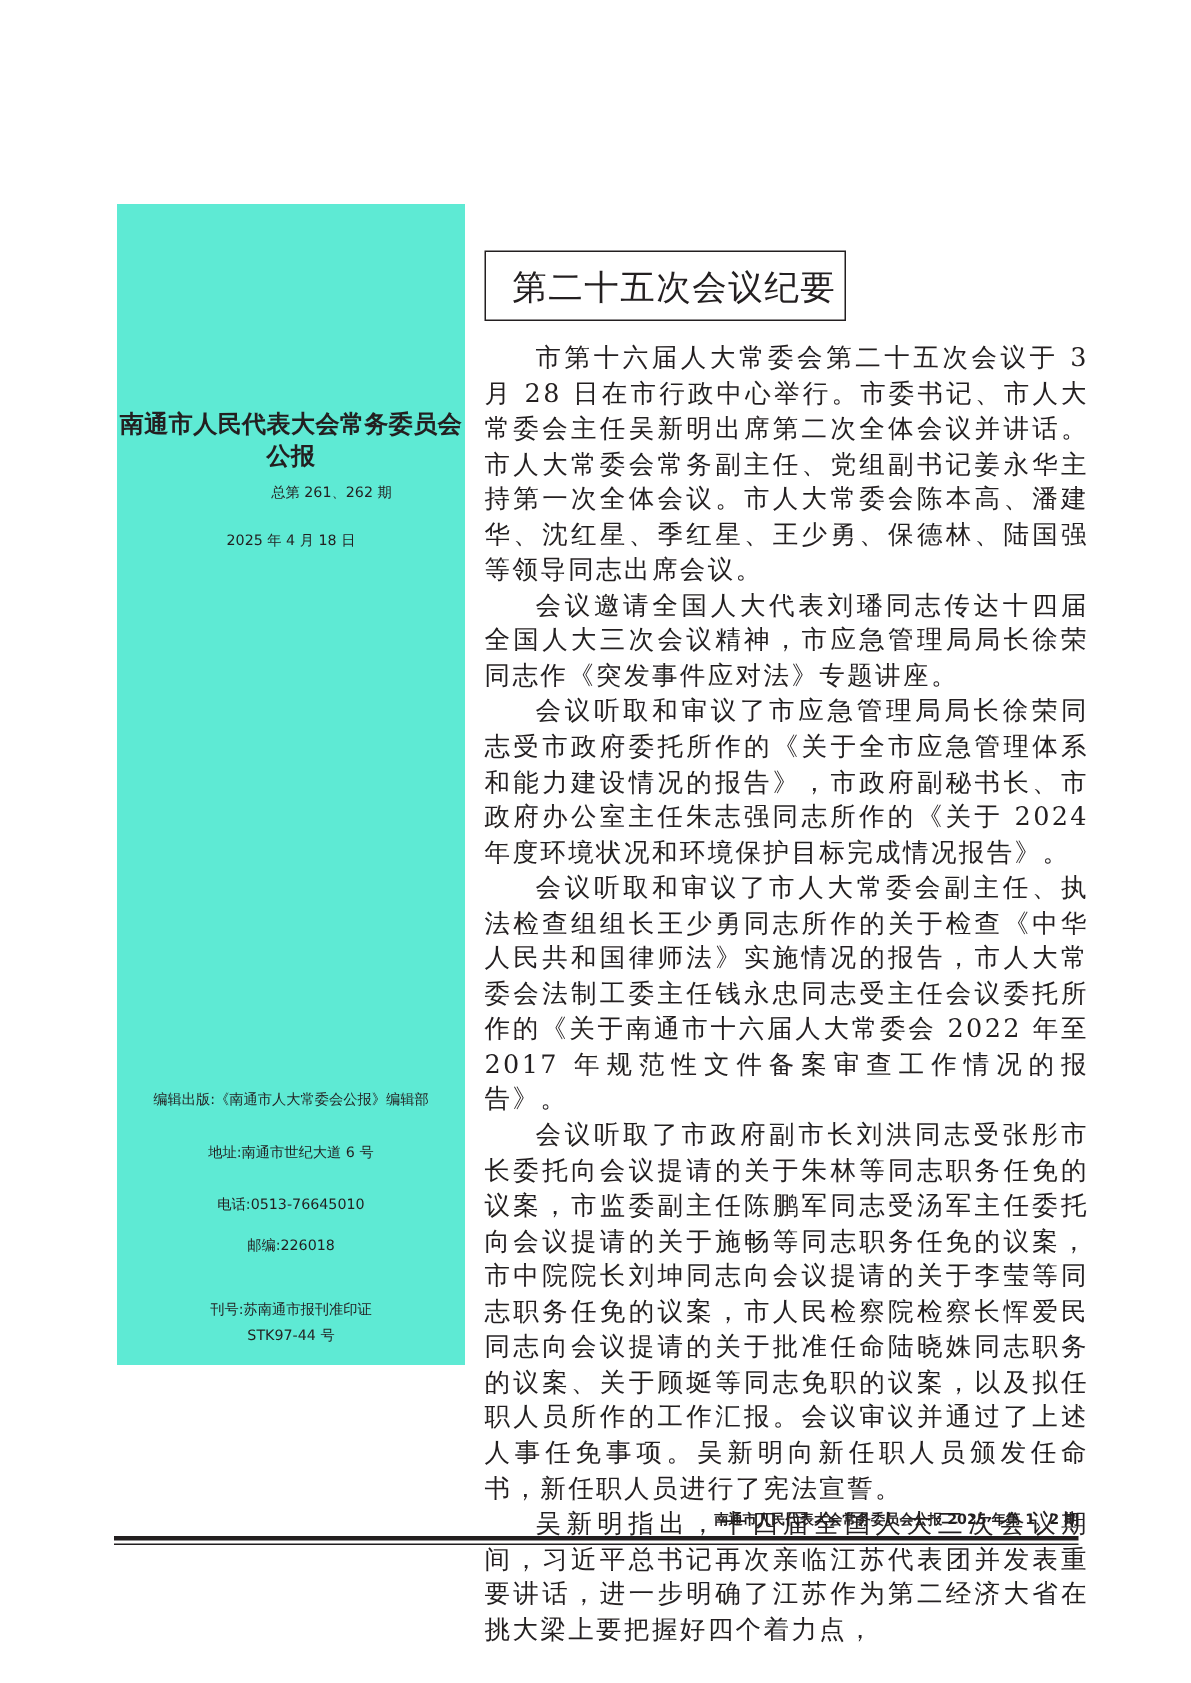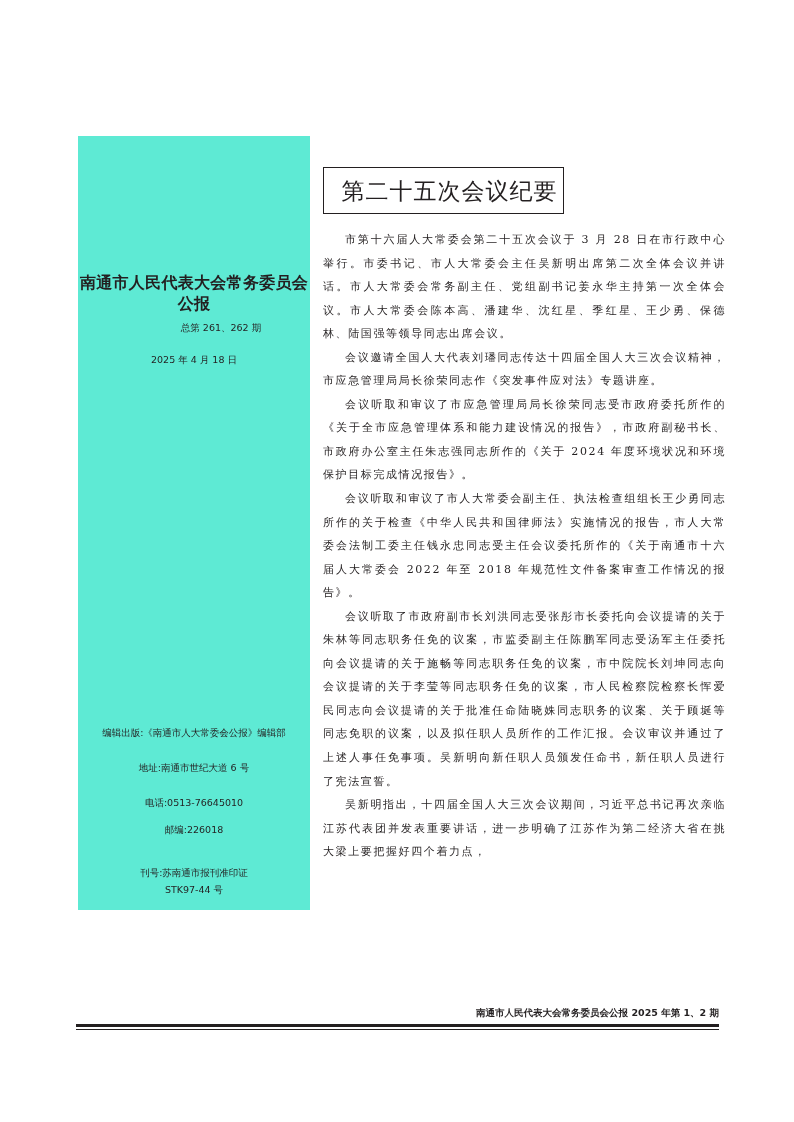--- a/index.html
+++ b/index.html
@@ -11,21 +11,21 @@
               font-family: "DejaVu Sans", sans-serif; font-weight: bold; font-size: 16px;
               letter-spacing: 0.3px; color: #231f20; }
   .sb-small { position: absolute; left: 0; width: 232px; text-align: center;
               font-family: "DejaVu Sans", sans-serif; font-size: 9.5px; color: #231f20; }
   .title-box { position: absolute; left: 323px; top: 167px; width: 241px; height: 47px;
                border: 1.5px solid #231f20; box-sizing: border-box; }
   .title-text { position: absolute; left: 12px; right: 0; top: 8px; text-align: center;
                 font-family: "DejaVu Sans", sans-serif; font-size: 23px; font-weight: normal;
                 letter-spacing: 1px; color: #231f20; }
   .body { position: absolute; left: 323px; top: 228px; width: 403px;
-          font-size: 11px; line-height: 23.55px; text-align: justify;
+          font-size: 17px; line-height: 23.55px; text-align: justify;
           text-align-last: left; color: #231f20; }
   .body p { margin: 0; text-indent: 2em; letter-spacing: 1.6px; }
   .footer-text { position: absolute; right: 75px; top: 1007px;
                  font-family: "DejaVu Sans", sans-serif; font-weight: bold; font-size: 9.5px;
                  color: #231f20; }
   .rule-thick { position: absolute; left: 76px; top: 1024px; width: 643px; height: 3px; background: #231f20; }
   .rule-thin { position: absolute; left: 76px; top: 1029px; width: 643px; height: 1px; background: #231f20; }
 </style>
 </head>
 <body>
@@ -43,20 +43,20 @@
 </div>
 
 <div class="title-box">
   <div class="title-text">第二十五次会议纪要</div>
 </div>
 
 <div class="body">
   <p>市第十六届人大常委会第二十五次会议于 3 月 28 日在市行政中心举行。市委书记、市人大常委会主任吴新明出席第二次全体会议并讲话。市人大常委会常务副主任、党组副书记姜永华主持第一次全体会议。市人大常委会陈本高、潘建华、沈红星、季红星、王少勇、保德林、陆国强等领导同志出席会议。</p>
   <p>会议邀请全国人大代表刘璠同志传达十四届全国人大三次会议精神，市应急管理局局长徐荣同志作《突发事件应对法》专题讲座。</p>
   <p>会议听取和审议了市应急管理局局长徐荣同志受市政府委托所作的《关于全市应急管理体系和能力建设情况的报告》，市政府副秘书长、市政府办公室主任朱志强同志所作的《关于 2024 年度环境状况和环境保护目标完成情况报告》。</p>
-  <p>会议听取和审议了市人大常委会副主任、执法检查组组长王少勇同志所作的关于检查《中华人民共和国律师法》实施情况的报告，市人大常委会法制工委主任钱永忠同志受主任会议委托所作的《关于南通市十六届人大常委会 2022 年至 2018 年规范性文件备案审查工作情况的报告》。</p>
+  <p>会议听取和审议了市人大常委会副主任、执法检查组组长王少勇同志所作的关于检查《中华人民共和国律师法》实施情况的报告，市人大常委会法制工委主任钱永忠同志受主任会议委托所作的《关于南通市十六届人大常委会 2022 年至 2017 年规范性文件备案审查工作情况的报告》。</p>
   <p>会议听取了市政府副市长刘洪同志受张彤市长委托向会议提请的关于朱林等同志职务任免的议案，市监委副主任陈鹏军同志受汤军主任委托向会议提请的关于施畅等同志职务任免的议案，市中院院长刘坤同志向会议提请的关于李莹等同志职务任免的议案，市人民检察院检察长恽爱民同志向会议提请的关于批准任命陆晓姝同志职务的议案、关于顾埏等同志免职的议案，以及拟任职人员所作的工作汇报。会议审议并通过了上述人事任免事项。吴新明向新任职人员颁发任命书，新任职人员进行了宪法宣誓。</p>
   <p>吴新明指出，十四届全国人大三次会议期间，习近平总书记再次亲临江苏代表团并发表重要讲话，进一步明确了江苏作为第二经济大省在挑大梁上要把握好四个着力点，</p>
 </div>
 
 <div class="footer-text">南通市人民代表大会常务委员会公报 2025 年第 1、2 期</div>
 <div class="rule-thick"></div>
 <div class="rule-thin"></div>
 
 </body></html>

